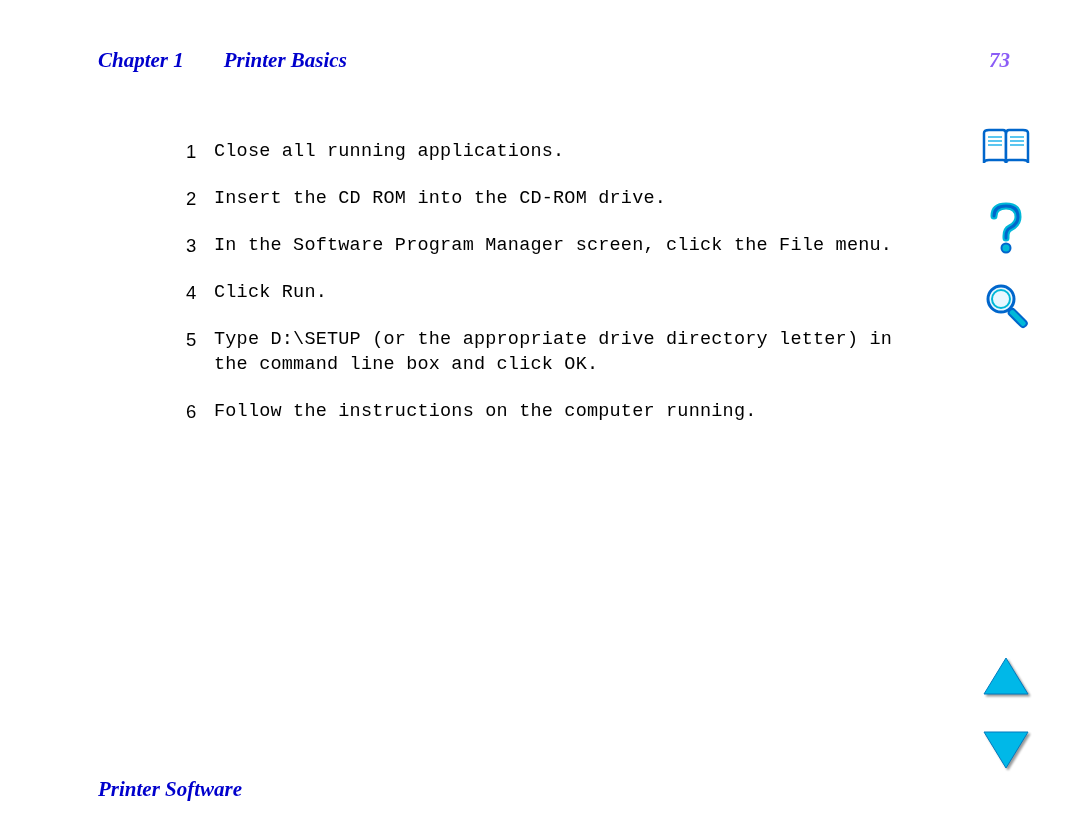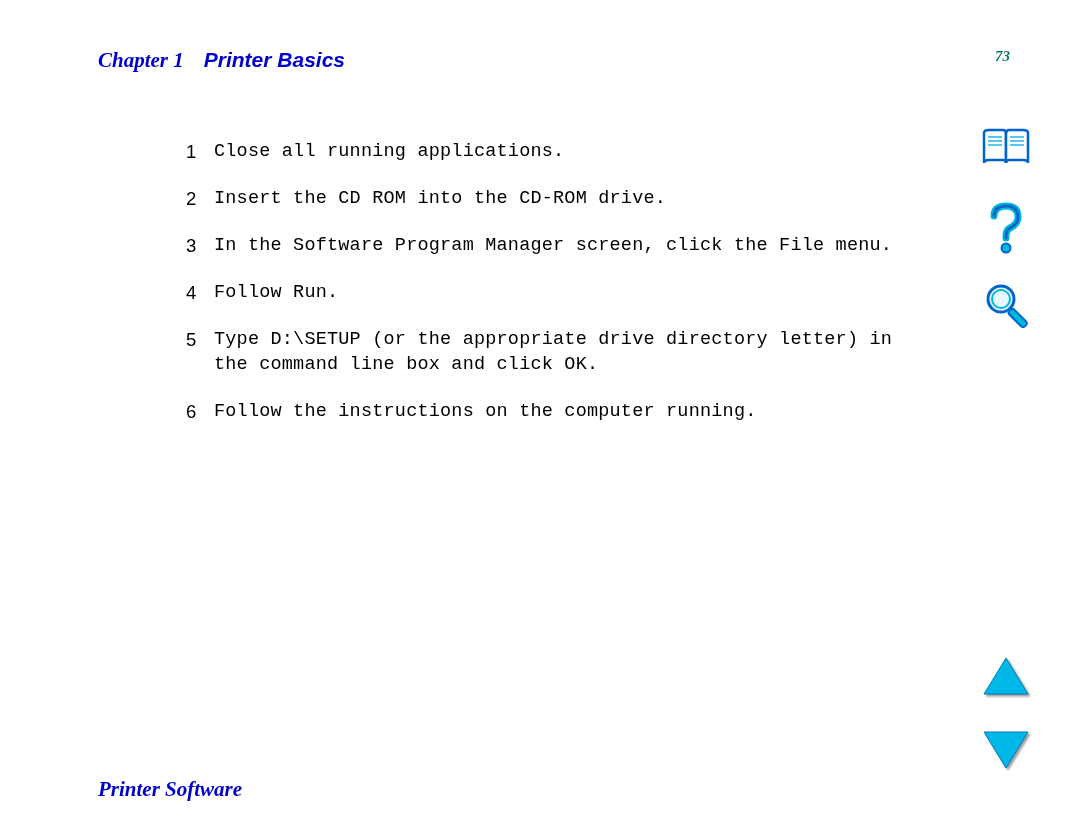--- a/index.html
+++ b/index.html
@@ -28,33 +28,33 @@
     color: #0000cc;
     font-style: italic;
     font-weight: bold;
     font-family: "Times New Roman", Times, serif;
     font-size: 21px;
   }
   .chapter-title {
     color: #0000cc;
     font-style: italic;
     font-weight: bold;
-    font-family: Liberation Sans, sans-serif;
-    font-size: 21px;
-    margin-left: 20px;
+    font-family: Liberation Serif, serif;
+    font-size: 21px;
+    margin-left: 40px;
   }
   .page-number {
     position: absolute;
     top: 48px;
     right: 70px;
-    color: #0f766e;
-    font-style: italic;
-    font-weight: bold;
-    font-family: "Times New Roman", Times, serif;
-    font-size: 15px;
+    color: #8b5cf6;
+    font-style: italic;
+    font-weight: bold;
+    font-family: "Times New Roman", Times, serif;
+    font-size: 21px;
   }
   .section-heading {
     position: absolute;
     top: 100px;
     left: 158px;
     font-family: "Times New Roman", Times, serif;
     font-style: italic;
     font-weight: bold;
     font-size: 26px;
     color: #000000;
@@ -144,21 +144,21 @@
     <div class="step">
       <span class="step-num">2</span>
       <span class="step-text">Insert the CD ROM into the CD-ROM drive.</span>
     </div>
     <div class="step">
       <span class="step-num">3</span>
       <span class="step-text">In the Software Program Manager   screen, click the File menu.</span>
     </div>
     <div class="step">
       <span class="step-num">4</span>
-      <span class="step-text">Follow Run.</span>
+      <span class="step-text">Click Run.</span>
     </div>
     <div class="step">
       <span class="step-num">5</span>
       <span class="step-text">Type D:\SETUP (or the appropriate drive directory letter) in the command line box and click OK.</span>
     </div>
     <div class="step">
       <span class="step-num">6</span>
       <span class="step-text">Follow the instructions on the computer running.</span>
     </div>
   </div>

